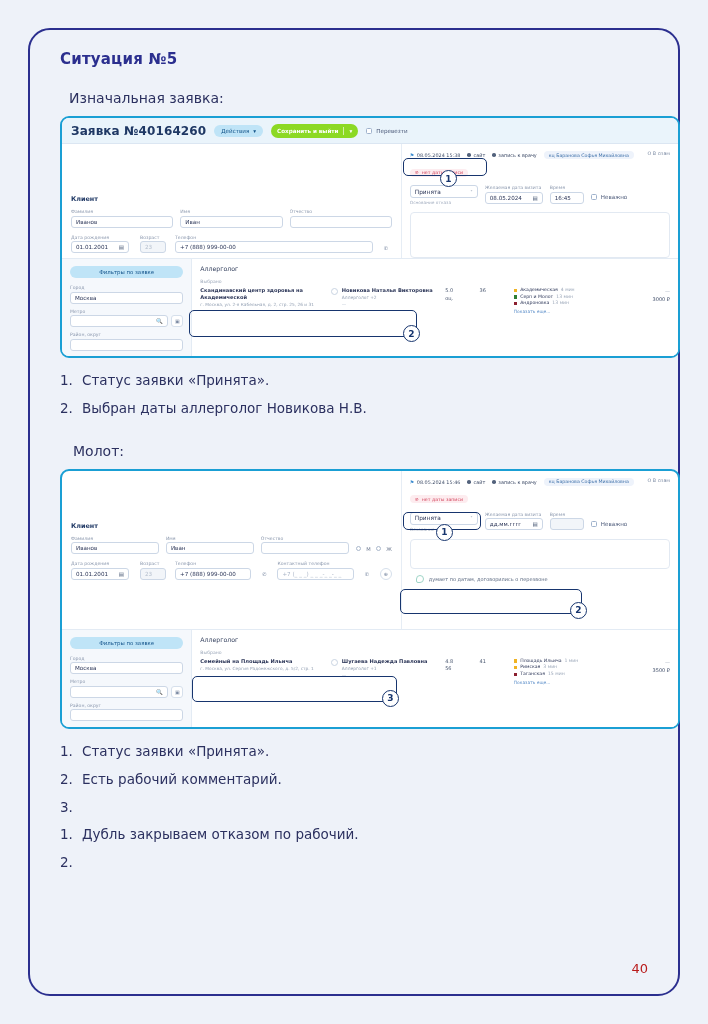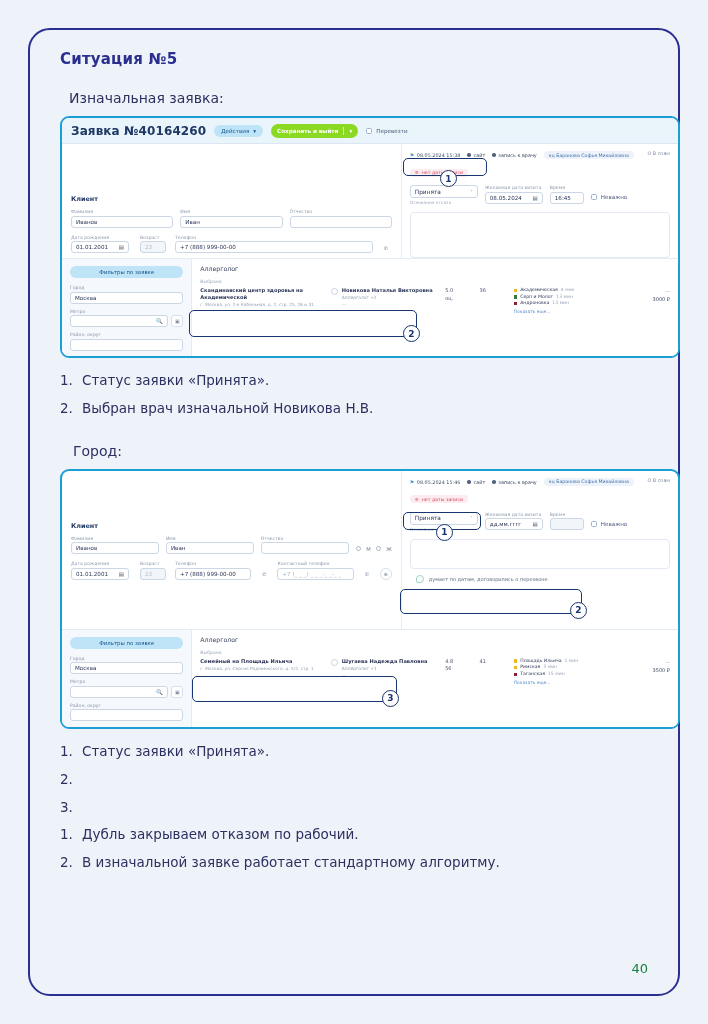--- a/index.html
+++ b/index.html
@@ -154,21 +154,21 @@
   .cb-ico{ width:8px; height:8px; border:1px solid #9fd5c7; border-radius:50% 50% 50% 2px; flex:none;}
 
   
   ol.nums{ list-style:none; margin:14px 0 0 0; padding:0; }
   ol.nums li{
     font-size:13.5px; color:#2c3160; margin-bottom:11px;
     display:flex; gap:8px; line-height:1.25;
   }
   ol.nums li .n{ width:14px; flex:none; }
   .algo-title{ font-size:14px; font-weight:bold; color:#2b2f8f; margin:30px 0 4px 0;}
-  .pageno{ position:absolute; right:30px; bottom:18px; font-size:13px; color:#15803d;}
+  .pageno{ position:absolute; right:30px; bottom:18px; font-size:13px; color:#b91c1c;}
 </style>
 </head>
 <body>
 
 <div class="page-frame">
   <div class="content">
 
     <div class="situation-title">Ситуация №5</div>
     <div class="lead">Изначальная заявка:</div>
 
@@ -347,25 +347,25 @@
       <div class="callout" style="left:341px; top:207px;">2</div>
     </div>
 
     <ol class="nums">
       <li>
         <span class="n">1.</span>
         <span>Статус заявки «Принята».</span>
       </li>
       <li>
         <span class="n">2.</span>
-        <span>Выбран врач изначальной Новикова Н.В.</span>
+        <span>Выбран даты аллерголог Новикова Н.В.</span>
       </li>
     </ol>
 
-    <div class="lead dubl">Город:</div>
+    <div class="lead dubl">Молот:</div>
 
     <div class="shot shot-b">
 
       <div class="app-body">
         <div class="col-left">
           <div class="sec-label">Клиент</div>
           <div class="fld-row">
             <div class="fld">
               <div class="fld-cap">Фамилия</div>
               <div class="inp">Иванов</div>
@@ -537,32 +537,32 @@
       <div class="callout" style="left:320px; top:219px;">3</div>
     </div>
 
     <ol class="nums">
       <li>
         <span class="n">1.</span>
         <span>Статус заявки «Принята».</span>
       </li>
       <li>
         <span class="n">2.</span>
+        <span>Есть рабочий комментарий.</span>
       </li>
       <li>
         <span class="n">3.</span>
       </li>
     </ol>
 
     <ol class="nums" style="margin-top:10px">
       <li>
         <span class="n">1.</span>
         <span>Дубль закрываем отказом по рабочий.</span>
       </li>
       <li>
         <span class="n">2.</span>
-        <span>В изначальной заявке работает стандартному алгоритму.</span>
       </li>
     </ol>
 
   </div>
   <div class="pageno">40</div>
 </div>
 
 </body></html>

